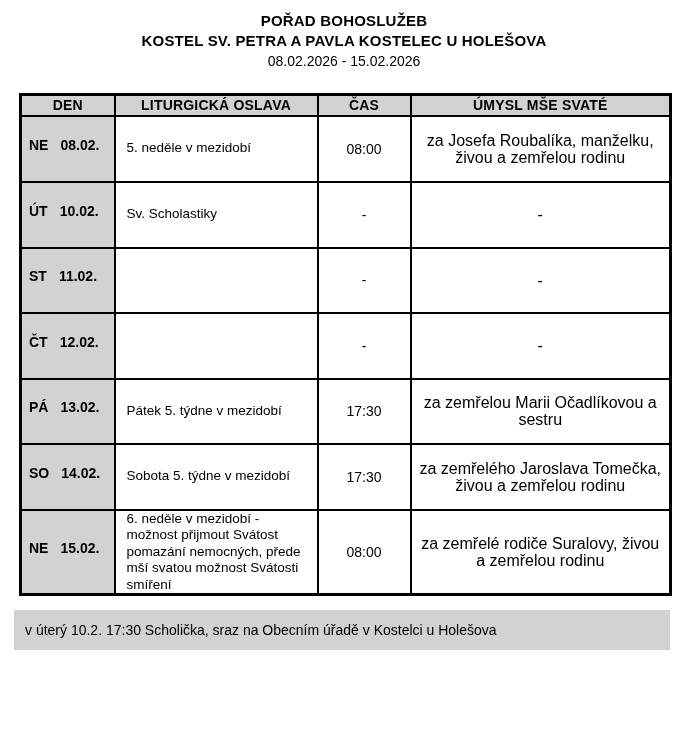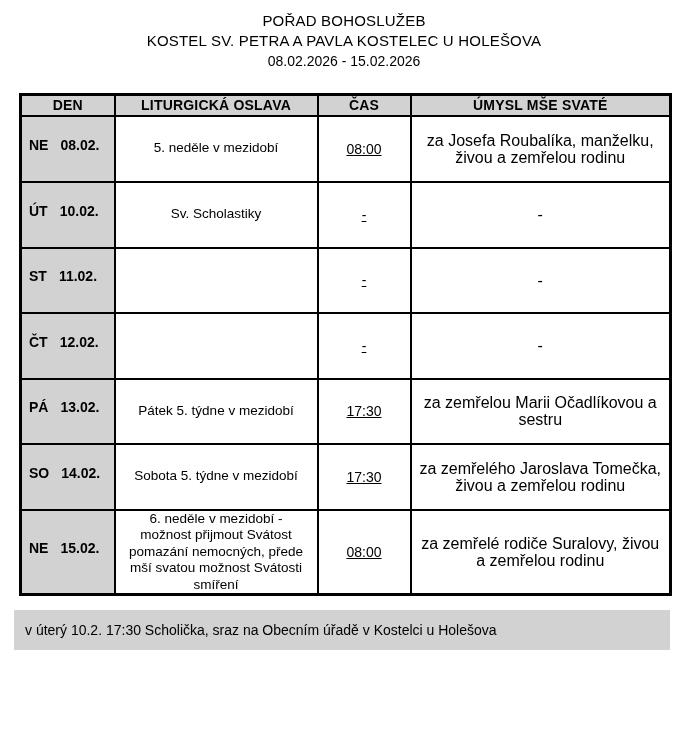--- a/index.html
+++ b/index.html
@@ -6,21 +6,21 @@
   .doc {
     position: relative;
     width: 688px;
     height: 749px;
     background: #ffffff;
     font-family: "Liberation Sans", sans-serif;
     color: #000000;
     overflow: hidden;
   }
   .doc-header { padding-top: 11px; text-align: center; }
-  .title-line { font-size: 15px; font-weight: normal; line-height: 20px; letter-spacing: 0.2px; }
+  .title-line { font-size: 15px; font-weight: bold; line-height: 20px; letter-spacing: 0.2px; }
   .date-line  { font-size: 14px; font-weight: normal; line-height: 21px; }
 
   table.schedule {
     border-collapse: collapse;
     table-layout: fixed;
     margin: 21px 0 0 19px;
     width: 650px;
     border: 3px solid #000000;
   }
   .schedule th, .schedule td {
@@ -52,29 +52,28 @@
     font-size: 14px;
     font-weight: bold;
     text-align: left;
     padding: 0 2px 8px 7px;
     white-space: nowrap;
   }
   td.day-cell .date { margin-left: 12px; }
 
   td.celebration-cell {
     font-size: 13.5px;
-    text-align: center;
+    text-align: left;
     padding: 0 11px;
     line-height: 16.5px;
   }
   td.time-cell {
     font-size: 14px;
     text-align: center;
     padding: 0 18px;
-    text-decoration: underline;
   }
   td.intention-cell {
     font-size: 16px;
     text-align: center;
     padding: 0 4px;
     line-height: 17px;
   }
 
   .note-bar {
     margin: 14px 0 0 14px;

